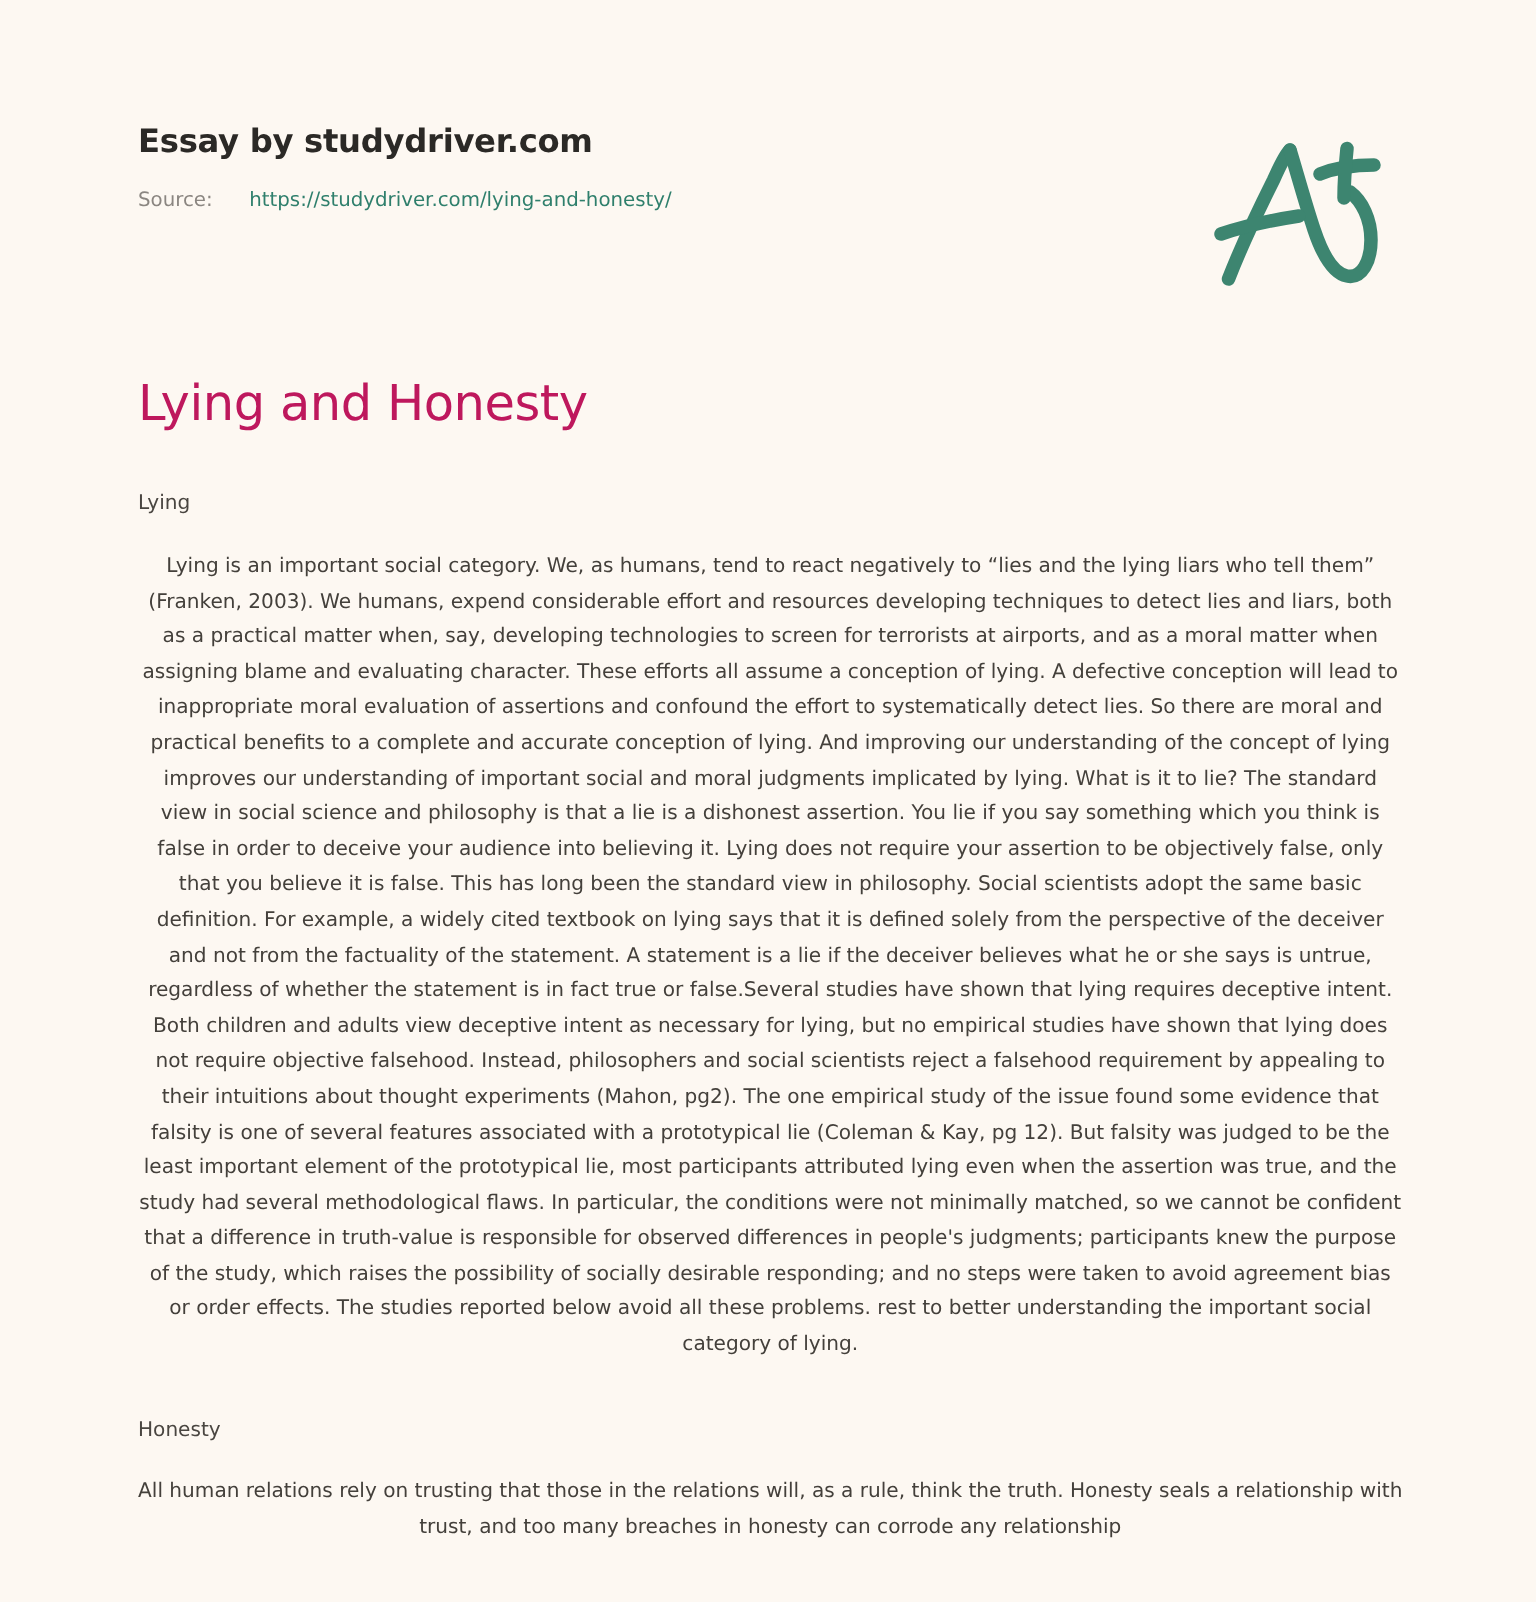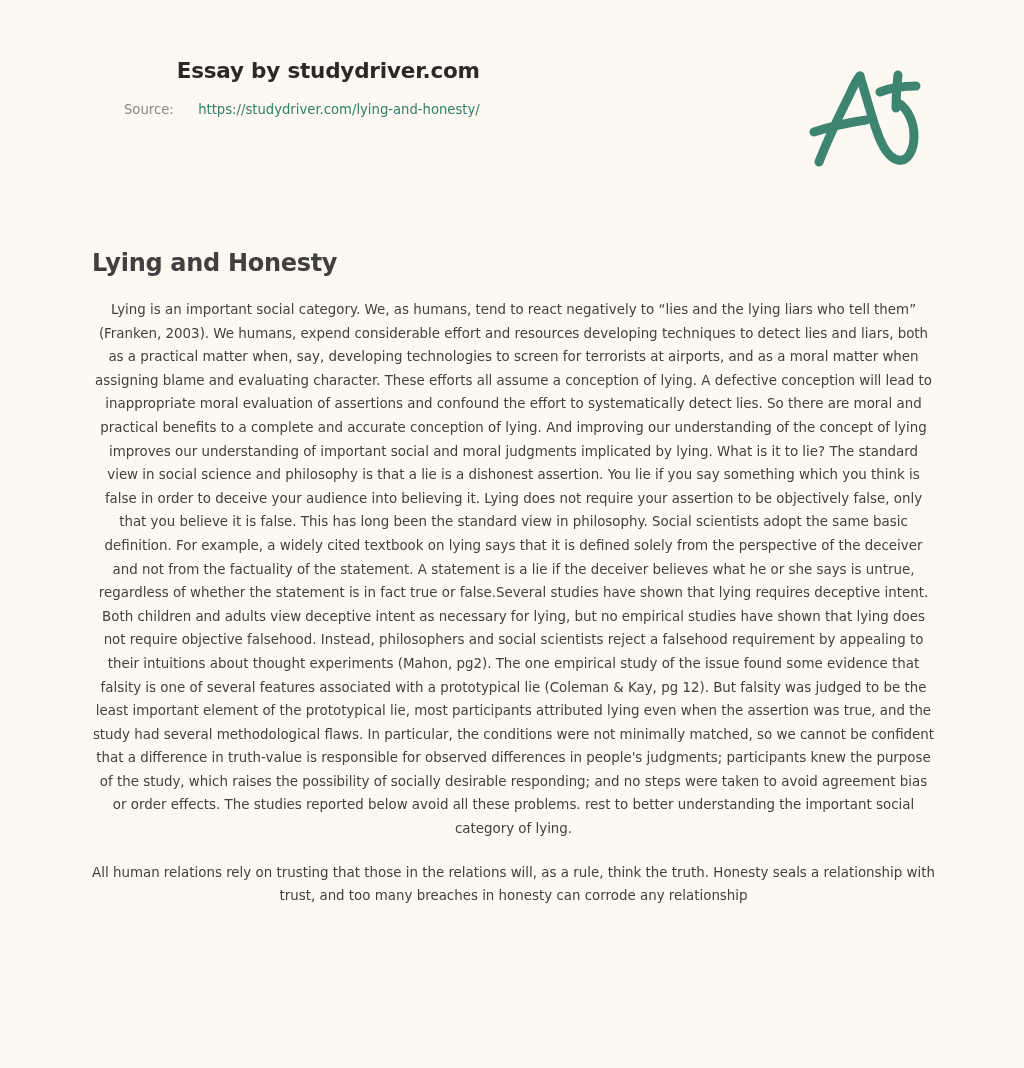--- a/index.html
+++ b/index.html
@@ -23,26 +23,25 @@
     box-sizing: border-box;
   }
 
   
   .header {
     position: absolute;
     top: 0;
     left: 0;
     right: 0;
     height: 200px;
-    padding: 58px 76px 0 92px;
+    padding: 82px 76px 0 92px;
     box-sizing: border-box;
     display: flex;
     justify-content: space-between;
     align-items: flex-start;
-    text-align: right;
   }
 
   .header-left {
     display: block;
   }
 
   .brand-title {
     font-family: "DejaVu Sans", sans-serif;
     font-size: 21.5px;
     font-weight: bold;
@@ -55,21 +54,20 @@
 
   .source-line {
     margin-top: 17px;
     font-family: "DejaVu Sans", sans-serif;
     font-size: 13.2px;
     line-height: 1.3;
     white-space: nowrap;
   }
   .source-label {
     color: #8b8681;
-    margin-left: 32px;
   }
   .source-url {
     color: #2f7f6c;
     text-decoration: none;
     margin-left: 16px;
   }
 
   .logo-wrap {
     width: 120px;
     height: 102px;
@@ -86,24 +84,24 @@
   
   .doc {
     position: absolute;
     top: 248px;
     left: 92px;
     width: 844px;
   }
 
   .doc-title {
     font-family: "DejaVu Sans", sans-serif;
-    font-size: 24px;
-    font-weight: bold;
+    font-size: 33px;
+    font-weight: normal;
     letter-spacing: -0.3px;
-    color: #404040;
+    color: #be185d;
     line-height: 1.25;
     margin: 0 0 0 0;
   }
 
   .section-heading {
     font-family: "DejaVu Sans", sans-serif;
     font-size: 13.4px;
     font-weight: normal;
     color: #4a4641;
     line-height: 1.4;
@@ -160,21 +158,23 @@
         </g>
       </svg>
     </div>
 
   </div>
 
   <div class="doc">
 
     <h1 class="doc-title">Lying and Honesty</h1>
 
+    <div class="section-heading">Lying</div>
 
     <p class="body-para">Lying is an important social category. We, as humans, tend to react negatively to “lies and the lying liars who tell them” (Franken, 2003). We humans, expend considerable effort and resources developing techniques to detect lies and liars, both as a practical matter when, say, developing technologies to screen for terrorists at airports, and as a moral matter when assigning blame and evaluating character. These efforts all assume a conception of lying. A defective conception will lead to inappropriate moral evaluation of assertions and confound the effort to systematically detect lies. So there are moral and practical benefits to a complete and accurate conception of lying. And improving our understanding of the concept of lying improves our understanding of important social and moral judgments implicated by lying. What is it to lie? The standard view in social science and philosophy is that a lie is a dishonest assertion. You lie if you say something which you think is false in order to deceive your audience into believing it. Lying does not require your assertion to be objectively false, only that you believe it is false. This has long been the standard view in philosophy. Social scientists adopt the same basic definition. For example, a widely cited textbook on lying says that it is defined solely from the perspective of the deceiver and not from the factuality of the statement. A statement is a lie if the deceiver believes what he or she says is untrue, regardless of whether the statement is in fact true or false.Several studies have shown that lying requires deceptive intent. Both children and adults view deceptive intent as necessary for lying, but no empirical studies have shown that lying does not require objective falsehood. Instead, philosophers and social scientists reject a falsehood requirement by appealing to their intuitions about thought experiments (Mahon, pg2). The one empirical study of the issue found some evidence that falsity is one of several features associated with a prototypical lie (Coleman &amp; Kay, pg 12). But falsity was judged to be the least important element of the prototypical lie, most participants attributed lying even when the assertion was true, and the study had several methodological flaws. In particular, the conditions were not minimally matched, so we cannot be confident that a difference in truth-value is responsible for observed differences in people's judgments; participants knew the purpose of the study, which raises the possibility of socially desirable responding; and no steps were taken to avoid agreement bias or order effects. The studies reported below avoid all these problems. rest to better understanding the important social category of lying.</p>
 
+    <div class="section-heading tight">Honesty</div>
 
     <p class="body-para">All human relations rely on trusting that those in the relations will, as a rule, think the truth. Honesty seals a relationship with trust, and too many breaches in honesty can corrode any relationship</p>
 
   </div>
 
 </div>
 
 </body></html>

